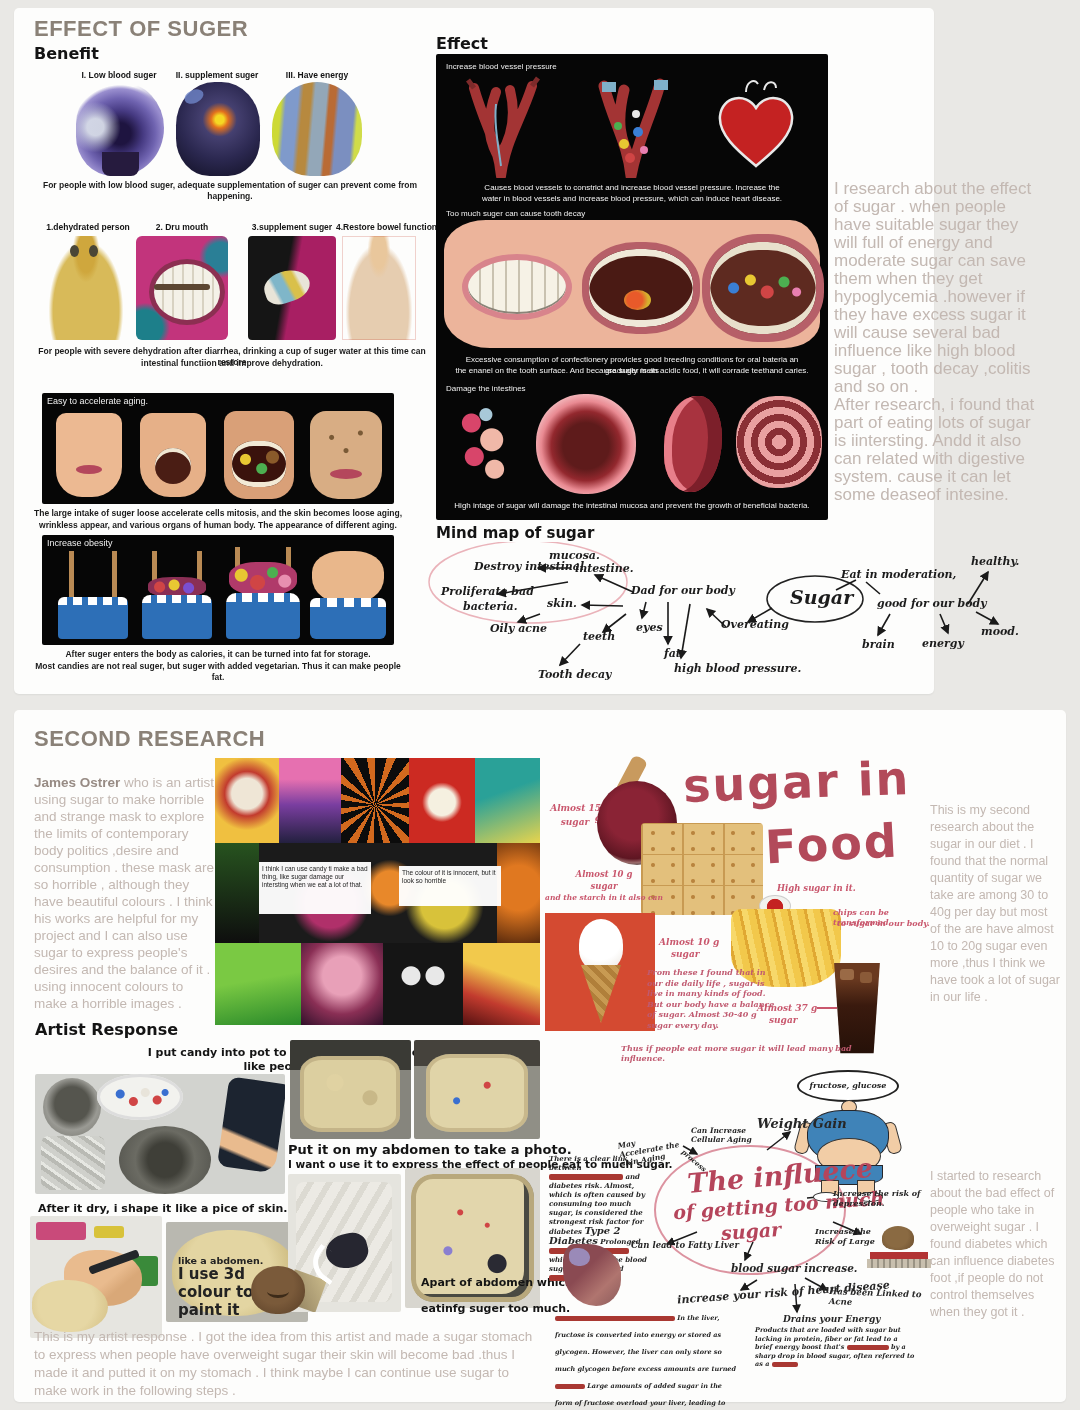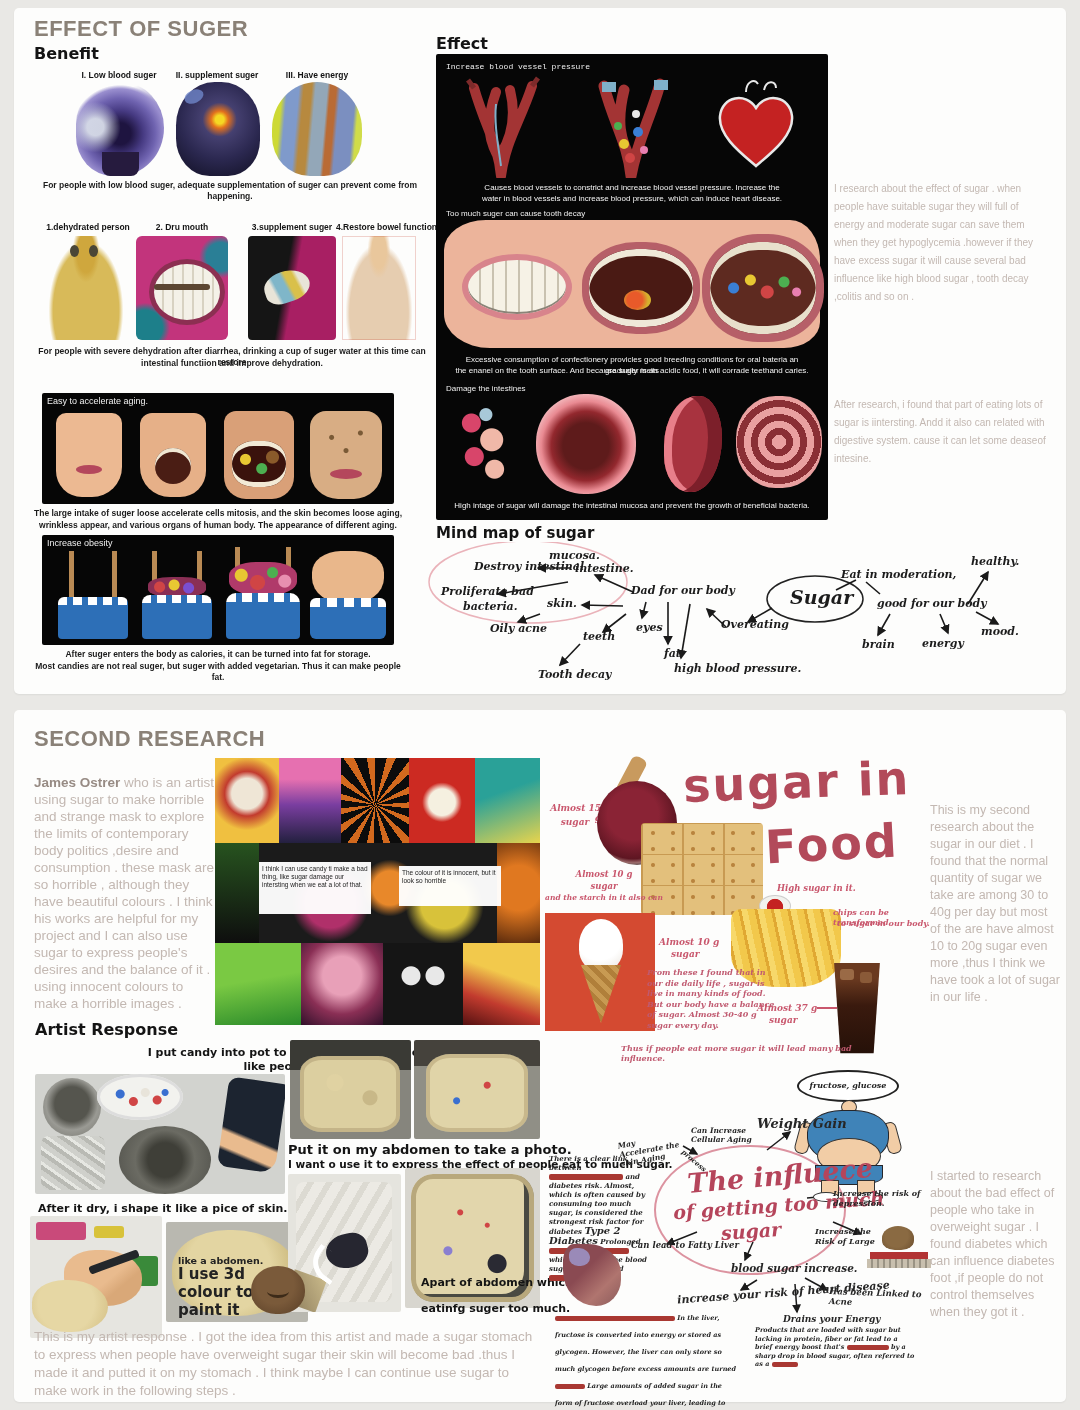--- a/index.html
+++ b/index.html
@@ -3,38 +3,38 @@
 <meta charset="utf-8">
 <style>
   html,body{margin:0;padding:0;}
   body{width:1080px;height:1410px;background:#e9e8e5;position:relative;font-family:"Liberation Sans",sans-serif;overflow:hidden;}
   .ab{position:absolute;}
   .panel{position:absolute;background:#fdfdfc;border-radius:5px;box-shadow:0 1px 2px rgba(0,0,0,.06);}
   .ptitle{font-size:22px;font-weight:700;color:#8a8177;letter-spacing:.5px;font-family:"Liberation Sans",sans-serif;}
   .comic{font-family:"DejaVu Sans",sans-serif;font-weight:700;color:#141414;}
   .figlabel{font-size:8.5px;font-weight:700;color:#141414;text-align:center;font-family:"Liberation Sans",sans-serif;}
   .cap{font-size:8.5px;font-weight:700;color:#1c1c1c;text-align:center;line-height:11px;font-family:"Liberation Sans",sans-serif;}
-  .gray{color:#c3b8b2;font-size:10px;line-height:18px;font-family:"Liberation Sans",sans-serif;}
+  .gray{color:#c3b8b2;font-size:17px;line-height:18px;font-family:"Liberation Sans",sans-serif;}
   .gray2{color:#c3b8b2;font-size:12.5px;line-height:17px;font-family:"Liberation Sans",sans-serif;}
   .bpanel{position:absolute;background:#060606;border-radius:2px;}
   .wlabel{color:#efefef;font-size:8px;font-family:"Liberation Sans",sans-serif;}
   .wcap{color:#f4f4f4;font-size:8px;text-align:center;line-height:11px;font-family:"Liberation Sans",sans-serif;}
   .hw{font-family:"DejaVu Serif",serif;font-style:italic;font-weight:700;color:#1c1c1c;}
   .pink{color:#c9576d;}
   .redink{color:#b5455b;}
   .rd{display:inline-block;height:6px;border-radius:2px;background:#a93832;vertical-align:middle;}
   .photo{position:absolute;background:#d2d3cf;overflow:hidden;border-radius:2px;}
   .sp{position:absolute;display:block;}
   .mindnode{position:absolute;font-size:11px;white-space:nowrap;}
   .inftxt{font-family:"DejaVu Serif",serif;font-style:italic;font-weight:700;color:#262626;}
 </style>
 </head>
 <body>
 
-<div class="panel" style="left:14px;top:8px;width:1052px;height:686px;">
+<div class="panel" style="left:14px;top:8px;width:920px;height:686px;">
   <div class="ab ptitle" style="left:20px;top:8px;">EFFECT OF SUGER</div>
   <div class="ab comic" style="left:20px;top:36px;font-size:16px;">Benefit</div>
 
   <div class="ab figlabel" style="left:50px;top:62px;width:110px;">I. Low blood suger</div>
   <div class="ab figlabel" style="left:148px;top:62px;width:110px;">II. supplement suger</div>
   <div class="ab figlabel" style="left:248px;top:62px;width:110px;">III. Have energy</div>
   <div class="ab" style="left:62px;top:74px;width:88px;height:94px;border-radius:48% 52% 55% 45%;background:radial-gradient(circle at 22% 48%, rgba(215,220,232,.95) 0 10%, rgba(215,220,232,0) 30%),radial-gradient(circle at 50% 55%, #1e1440 0 16%, #463a82 34%, #6f63b0 52%, #9a8fcf 66%, rgba(154,143,207,0) 72%),radial-gradient(circle at 80% 42%, #8d83c4 0 18%, rgba(141,131,196,0) 42%);">
       <span class="sp" style="left:30%;bottom:0;width:42%;height:26%;background:#261b3e;border-radius:0 0 8px 8px;"></span>
     </div>
   <div class="ab" style="left:162px;top:74px;width:84px;height:94px;border-radius:46% 46% 38% 40%;background:radial-gradient(circle at 52% 40%, #f5d823 0 6%, #e2701d 12%, #454070 24%, #2b2850 56%, #1d1b38 78%);">
@@ -102,21 +102,21 @@
     <span class="sp" style="left:268px;top:10px;width:76px;height:94px;">
         <span class="sp" style="left:2%;top:6%;width:96%;height:58%;background:#e9b78b;border-radius:40% 40% 50% 50%;"></span>
         <span class="sp" style="left:0;top:56%;width:100%;height:44%;background:repeating-linear-gradient(90deg,#fff 0 10px,#2d6fb7 10px 17px) top/100% 9px no-repeat,#2d6fb7;border-radius:6px;"></span>
       </span>
   </div>
   <div class="ab cap" style="left:14px;top:641px;width:380px;">After suger enters the body as calories, it can be turned into fat for storage.</div>
   <div class="ab cap" style="left:14px;top:653px;width:380px;">Most candies are not real suger, but suger with added vegetarian. Thus it can make people fat.</div>
 
   <div class="ab comic" style="left:422px;top:26px;font-size:16px;">Effect</div>
   <div class="bpanel" style="left:422px;top:46px;width:392px;height:466px;">
-    <span class="ab wlabel" style="left:10px;top:8px;font-family:Liberation Mono, monospace;">Increase blood vessel pressure</span>
+    <span class="ab wlabel" style="left:10px;top:8px;">Increase blood vessel pressure</span>
     <svg class="ab" style="left:10px;top:20px;" width="372" height="104" viewBox="0 0 372 104">
       <path d="M55,102 C52,70 40,55 28,14 M55,102 C60,66 74,48 86,12 M55,88 C44,70 38,52 50,18 M55,80 C66,62 70,40 64,16" stroke="#a33434" stroke-width="10" fill="none" stroke-linecap="round"></path>
       <path d="M28,14 l-6,-8 M86,12 l6,-8" stroke="#7d2a2a" stroke-width="5"></path>
       <path d="M50,30 C48,50 52,70 55,92" stroke="#7fb0c9" stroke-width="2" fill="none"></path>
       <path d="M185,102 C182,70 168,50 158,12 M185,102 C192,64 204,46 214,10 M185,86 C174,66 170,48 178,16" stroke="#a33434" stroke-width="11" fill="none" stroke-linecap="round"></path>
       <circle cx="178" cy="70" r="5" fill="#e8c832"></circle>
         <circle cx="192" cy="58" r="5" fill="#3a7fd5"></circle>
         <circle cx="184" cy="84" r="5" fill="#d04545"></circle>
         <circle cx="198" cy="76" r="4" fill="#e87fb0"></circle>
         <circle cx="172" cy="52" r="4" fill="#4caf50"></circle>

